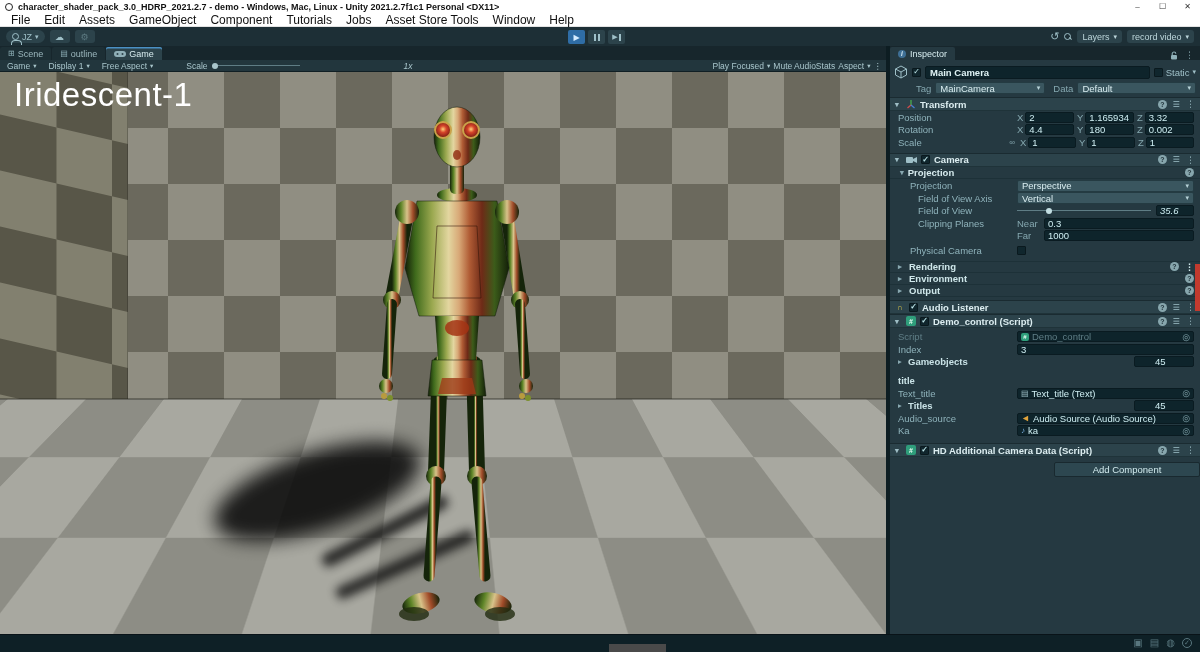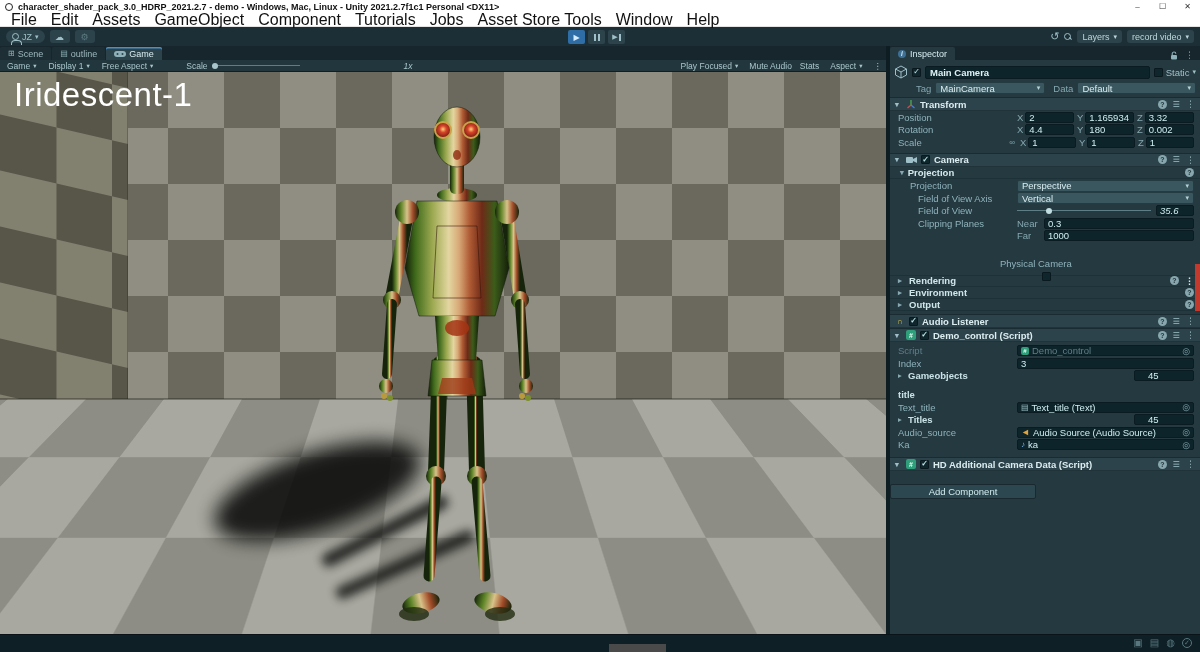--- a/index.html
+++ b/index.html
@@ -5,21 +5,21 @@
   * { margin:0; padding:0; box-sizing:border-box; }
   html,body { width:1200px; height:652px; overflow:hidden; background:#0d1d23; font-family:"Liberation Sans", sans-serif; }
   .window { position:relative; width:1200px; height:652px; }
 
   
   .titlebar { height:13px; background:#ffffff; display:flex; align-items:center; padding-left:5px; font-size:9px; color:#111; }
   .app-icon { width:8px; height:8px; border:1.5px solid #222; border-radius:50%; margin-right:5px; flex:none; }
   .title-text { white-space:nowrap;font-weight:bold; }
   .win-controls { margin-left:auto; display:flex; height:100%; }
   .win-btn { width:25px; display:flex; align-items:center; justify-content:center; font-size:8px; color:#333; }
-  .menubar { height:14px; background:#ffffff; border-bottom:1px solid #e3e3e3; display:flex; align-items:center; font-size:16px; color:#111; padding-left:4px; }
+  .menubar { height:14px; background:#ffffff; border-bottom:1px solid #e3e3e3; display:flex; align-items:center; font-size:12px; color:#111; padding-left:4px; }
   .menu-item { padding:0 7px; }
 
   
   .main-toolbar { height:19px; background:#1d2f36; display:flex; align-items:center; padding:0 6px; color:#9fc0c8; font-size:9px; }
   .pill { background:#2c434b; border-radius:8px; height:13px; display:flex; align-items:center; gap:3px; padding:0 6px; margin-right:5px; }
   .sq-btn { background:#2c434b; border-radius:3px; height:13px; min-width:20px; display:flex; align-items:center; justify-content:center; margin-right:5px; font-size:9px; }
   .person { width:7px; height:7px; border:1px solid #9fc0c8; border-radius:50%; position:relative; }
   .person::after { content:""; position:absolute; left:-2px; top:6px; width:9px; height:4px; border:1px solid #9fc0c8; border-bottom:none; border-radius:4px 4px 0 0; }
   .tb-center { position:absolute; left:568px; top:30px; display:flex; gap:3px; }
   .tb-btn { width:17px; height:14px; background:#2c434b; border-radius:2px; display:flex; align-items:center; justify-content:center; color:#9fc0c8; font-size:8px; }
@@ -40,21 +40,21 @@
   .v-divider { width:4px; background:#0d1d22; }
   .inspector { width:310px; display:flex; flex-direction:column; background:#253941; }
 
   .tabbar { height:14px; background:#17262c; display:flex; align-items:flex-end; font-size:9px; color:#9cb7bd; }
   .tab { height:13px; display:flex; align-items:center; gap:3px; padding:0 8px; background:#1d2f35; margin-right:1px; border-radius:2px 2px 0 0; }
   .tab.active { background:#2c434b; color:#d7ecef; box-shadow:inset 0 1.5px 0 #4a90c4; }
   .tab .ticon { font-size:8px; color:#8fb0b8; }
 
   .gamebar { height:12px; background:#22363d; display:flex; align-items:center; font-size:8.5px; color:#a9c6cc; padding:0 4px; gap:6px; border-bottom:1px solid #101f24; }
   .gb-drop { display:flex; align-items:center; gap:3px; padding:0 3px; }
-  .gb-right { margin-left:auto; display:flex; align-items:flex-end; gap:8px; }
+  .gb-right { margin-left:auto; display:flex; align-items:flex-end; }
   .scalewrap { display:flex; align-items:center; gap:4px; }
   .strack { width:88px; height:1px; background:#5f7d85; position:relative; }
   .sknob { position:absolute; left:0; top:-2.5px; width:6px; height:6px; border-radius:50%; background:#a9c6cc; }
 
   
   .viewport { position:relative; width:886px; height:562px; overflow:hidden; background:#7a7868; }
   .wall { position:absolute; left:0; top:0; width:886px; height:345px;
     background:conic-gradient(#908e82 0.25turn, #6b695d 0.25turn 0.5turn, #908e82 0.5turn 0.75turn, #6b695d 0.75turn) 0 0 / 112px 112px repeat; }
   .left-wall { position:absolute; left:0; top:-40px; width:128px; height:400px;
     background:conic-gradient(#82806f 0.25turn, #585648 0.25turn 0.5turn, #82806f 0.5turn 0.75turn, #585648 0.75turn) 0 0 / 112px 112px repeat;
@@ -118,22 +118,22 @@
   .sliderrow { display:flex; align-items:center; flex:1; gap:5px;font-style:italic; }
   .fovtrack { flex:1; height:1px; background:#5f7d85; position:relative; }
   .fovknob { position:absolute; left:22%; top:-2.5px; width:6px; height:6px; border-radius:50%; background:#c3dee2; }
   .foldrow { height:12.2px; display:flex; align-items:center; gap:4px; padding:0 6px 0 8px; font-weight:bold; color:#cfe7ea; border-bottom:1px solid #1d3138; }
   .foldrow .fold { font-size:7.5px; color:#88a8b0; width:7px; }
   .foldrow .right-icons { margin-left:auto; display:flex; gap:6px; }
   .objfield-ic { font-size:8px; flex:none; }
   .picker { margin-left:auto; color:#7fa0a8; font-size:9px; flex:none; }
   .grayed { color:#5f7e86 !important; }
   .grouplbl { font-weight:bold; color:#c9e2e6; }
-  .valbox { flex:none; width:60px; background:#0e242b; border:1px solid #0a1b21; border-radius:2px; height:11px; display:flex; align-items:center; padding:0 13px; color:#cfeef2; }
-  .addwrap { display:flex; justify-content:flex-start; margin-top:13px; }
+  .valbox { flex:none; width:60px; background:#0e242b; border:1px solid #0a1b21; border-radius:2px; height:11px; display:flex; align-items:center; padding:0 20px; color:#cfeef2; }
+  .addwrap { display:flex; justify-content:flex-end; margin-top:5px; }
   .add-btn { width:146px; height:15px; background:#2d4750; border:1px solid #19292f; border-radius:2px; color:#d2ebee; font-size:9.5px; display:flex; align-items:center; justify-content:center; }
   .scripticon { width:10px; height:10px; background:#2f9e7b; border-radius:2px; color:#eafff6; font-size:7px; font-weight:bold; display:flex; align-items:center; justify-content:center; flex:none; }
   .audioicon { color:#d8c44a; font-size:9px; }
 
   
   .statusbar { position:relative; height:18px; background:#0e2026; border-top:1px solid #091318; }
   .status-icons { position:absolute; right:8px; top:2px; display:flex; gap:7px; align-items:center; color:#58767e; font-size:10px; }
   .check-circle { width:10px; height:10px; border:1px solid #58767e; border-radius:50%; font-size:7px; display:flex; align-items:center; justify-content:center; }
   .taskbar-fragment { position:absolute; left:609px; bottom:0; width:57px; height:8px; background:#4a4a4a; }
 
@@ -545,21 +545,21 @@
               <span>0.3</span>
             </span>
         </div>
         <div class="irow">
           <span class="lbl ind2"></span>
           <span class="mini-lbl" style="width:24px;">Far</span>
           <span class="ifield">
               <span>1000</span>
             </span>
         </div>
-        <div class="irow" style="margin-top:16px;flex-direction:column;">
+        <div class="irow" style="margin-top:2px;">
           <span class="lbl ind">Physical Camera</span>
           <span class="cb"></span>
         </div>
 
         <div class="foldrow" style="margin-top:4px;border-top:1px solid #1d3138;">
           <span class="fold">▸</span>
           <span>Rendering</span>
           <span class="right-icons">
               <span class="help-ic">?</span>
               <span class="kebab-ic">⋮</span>

